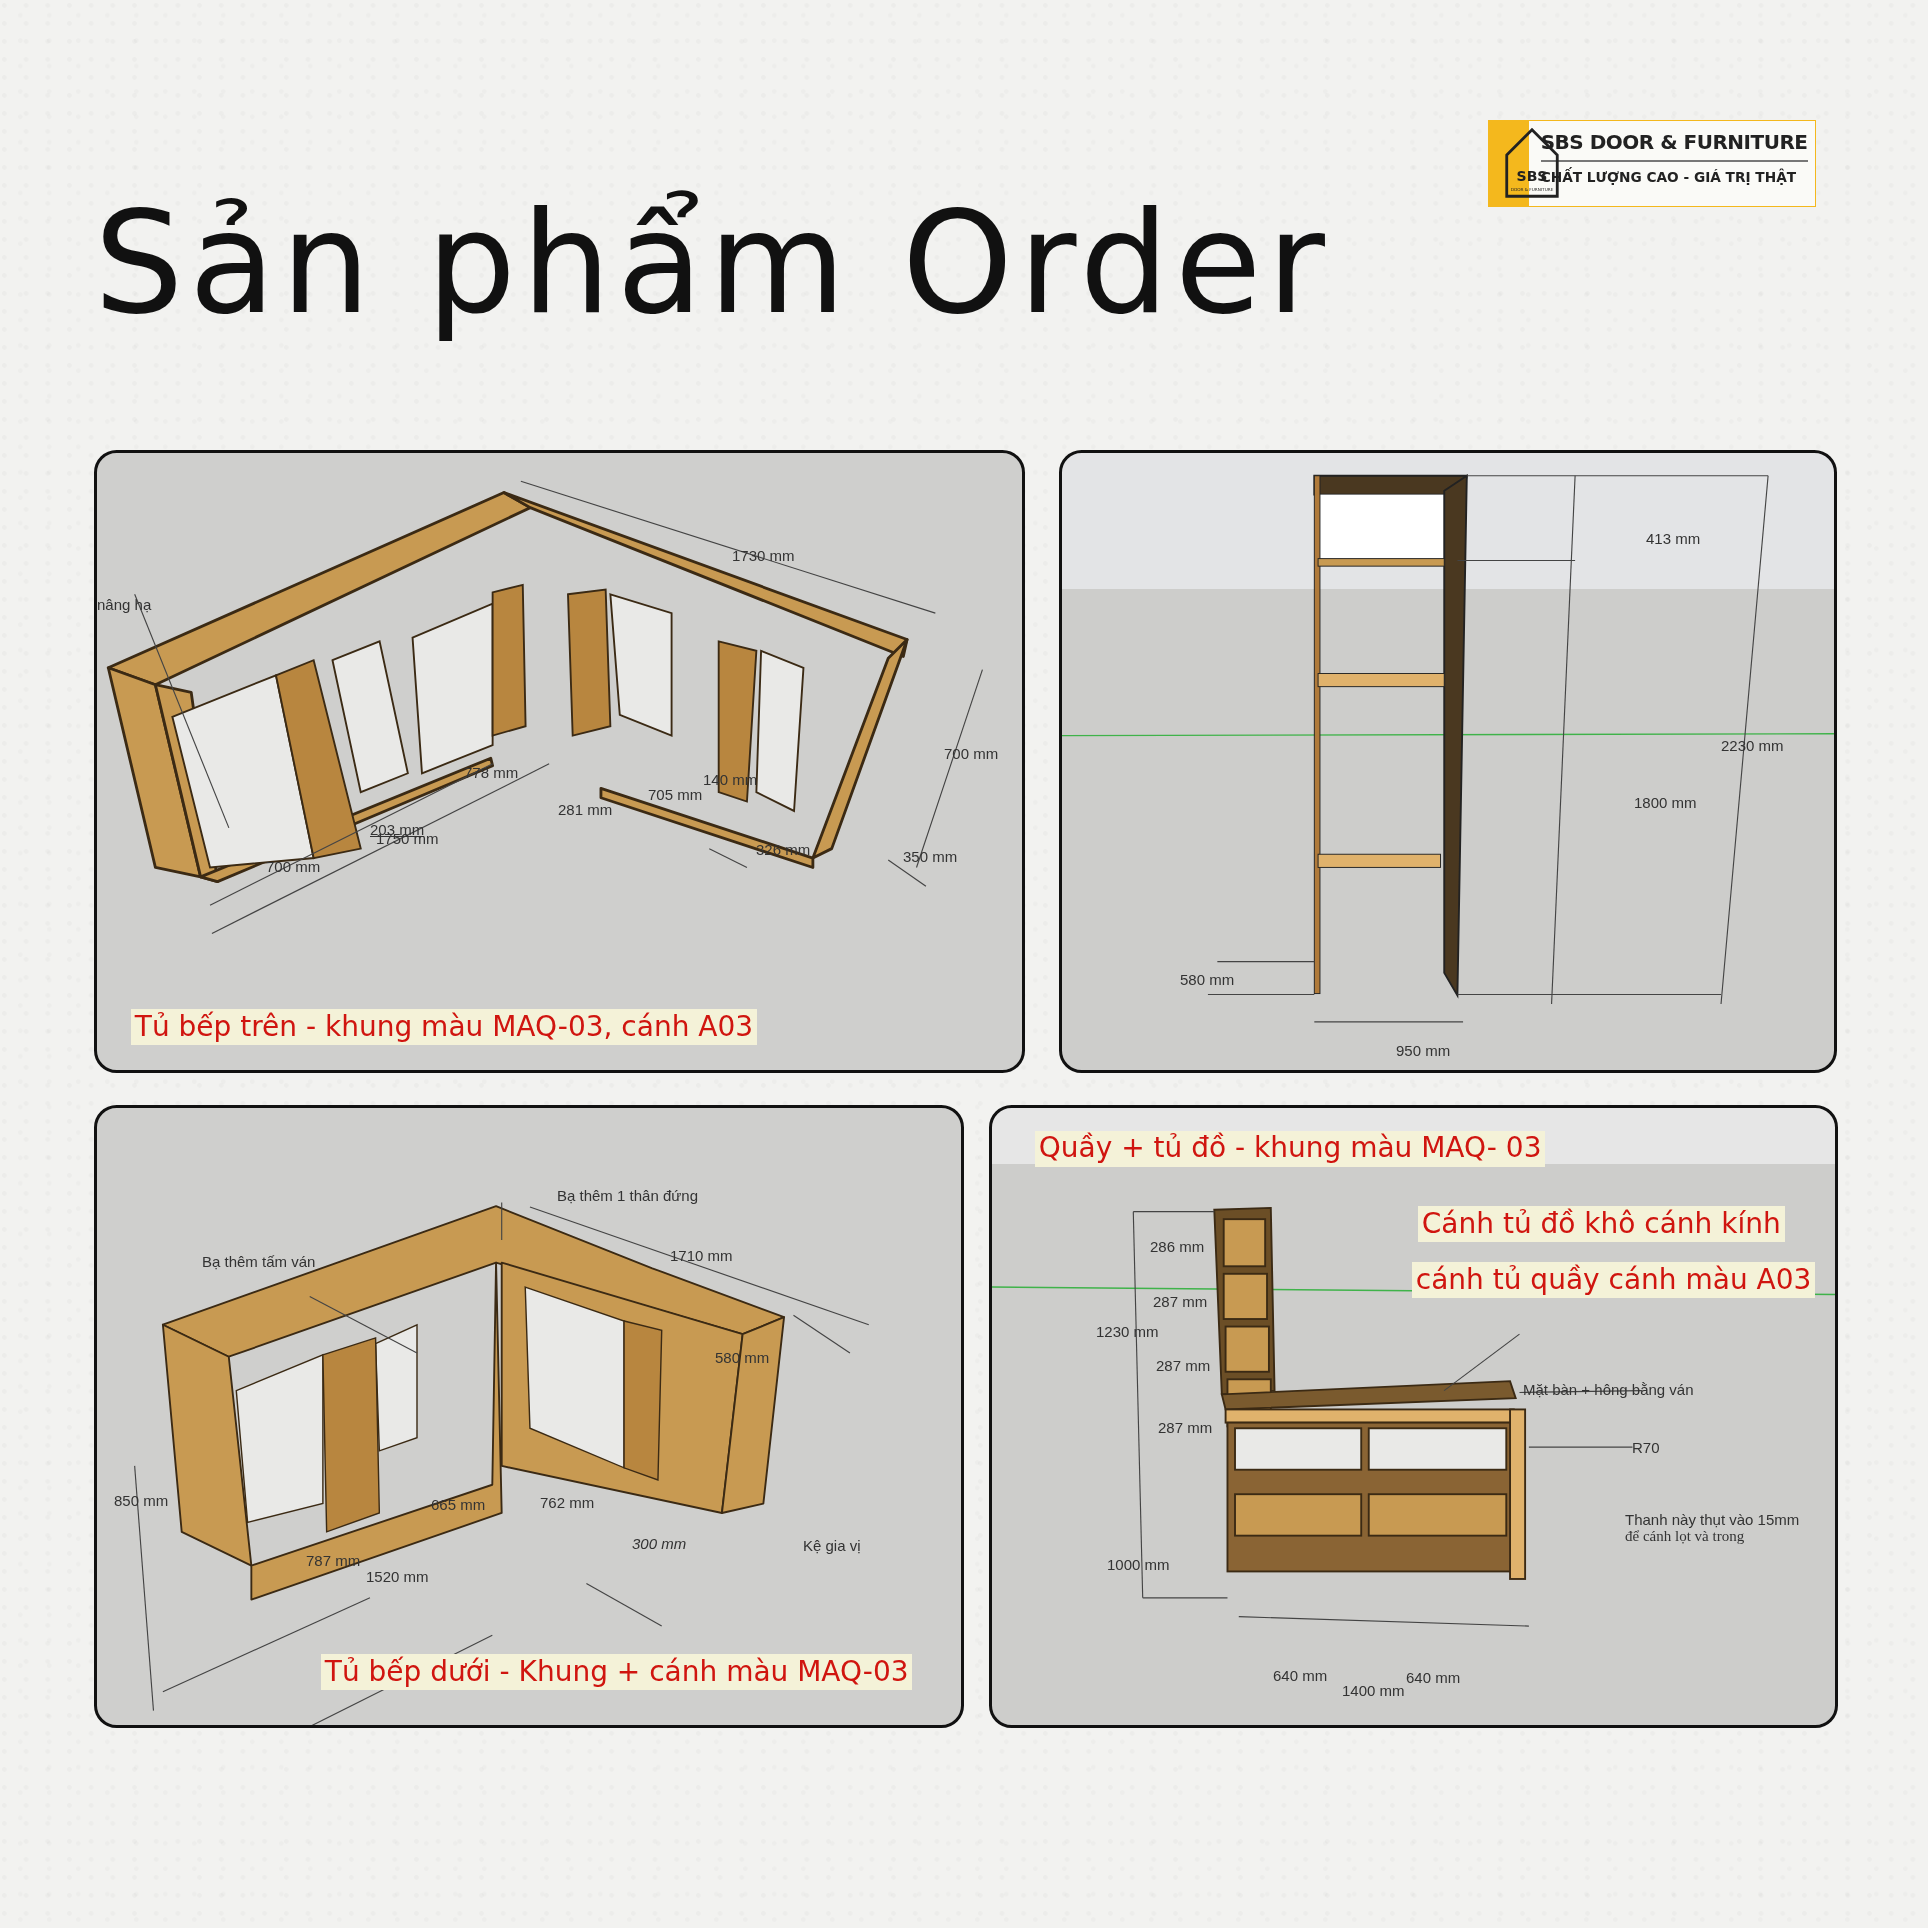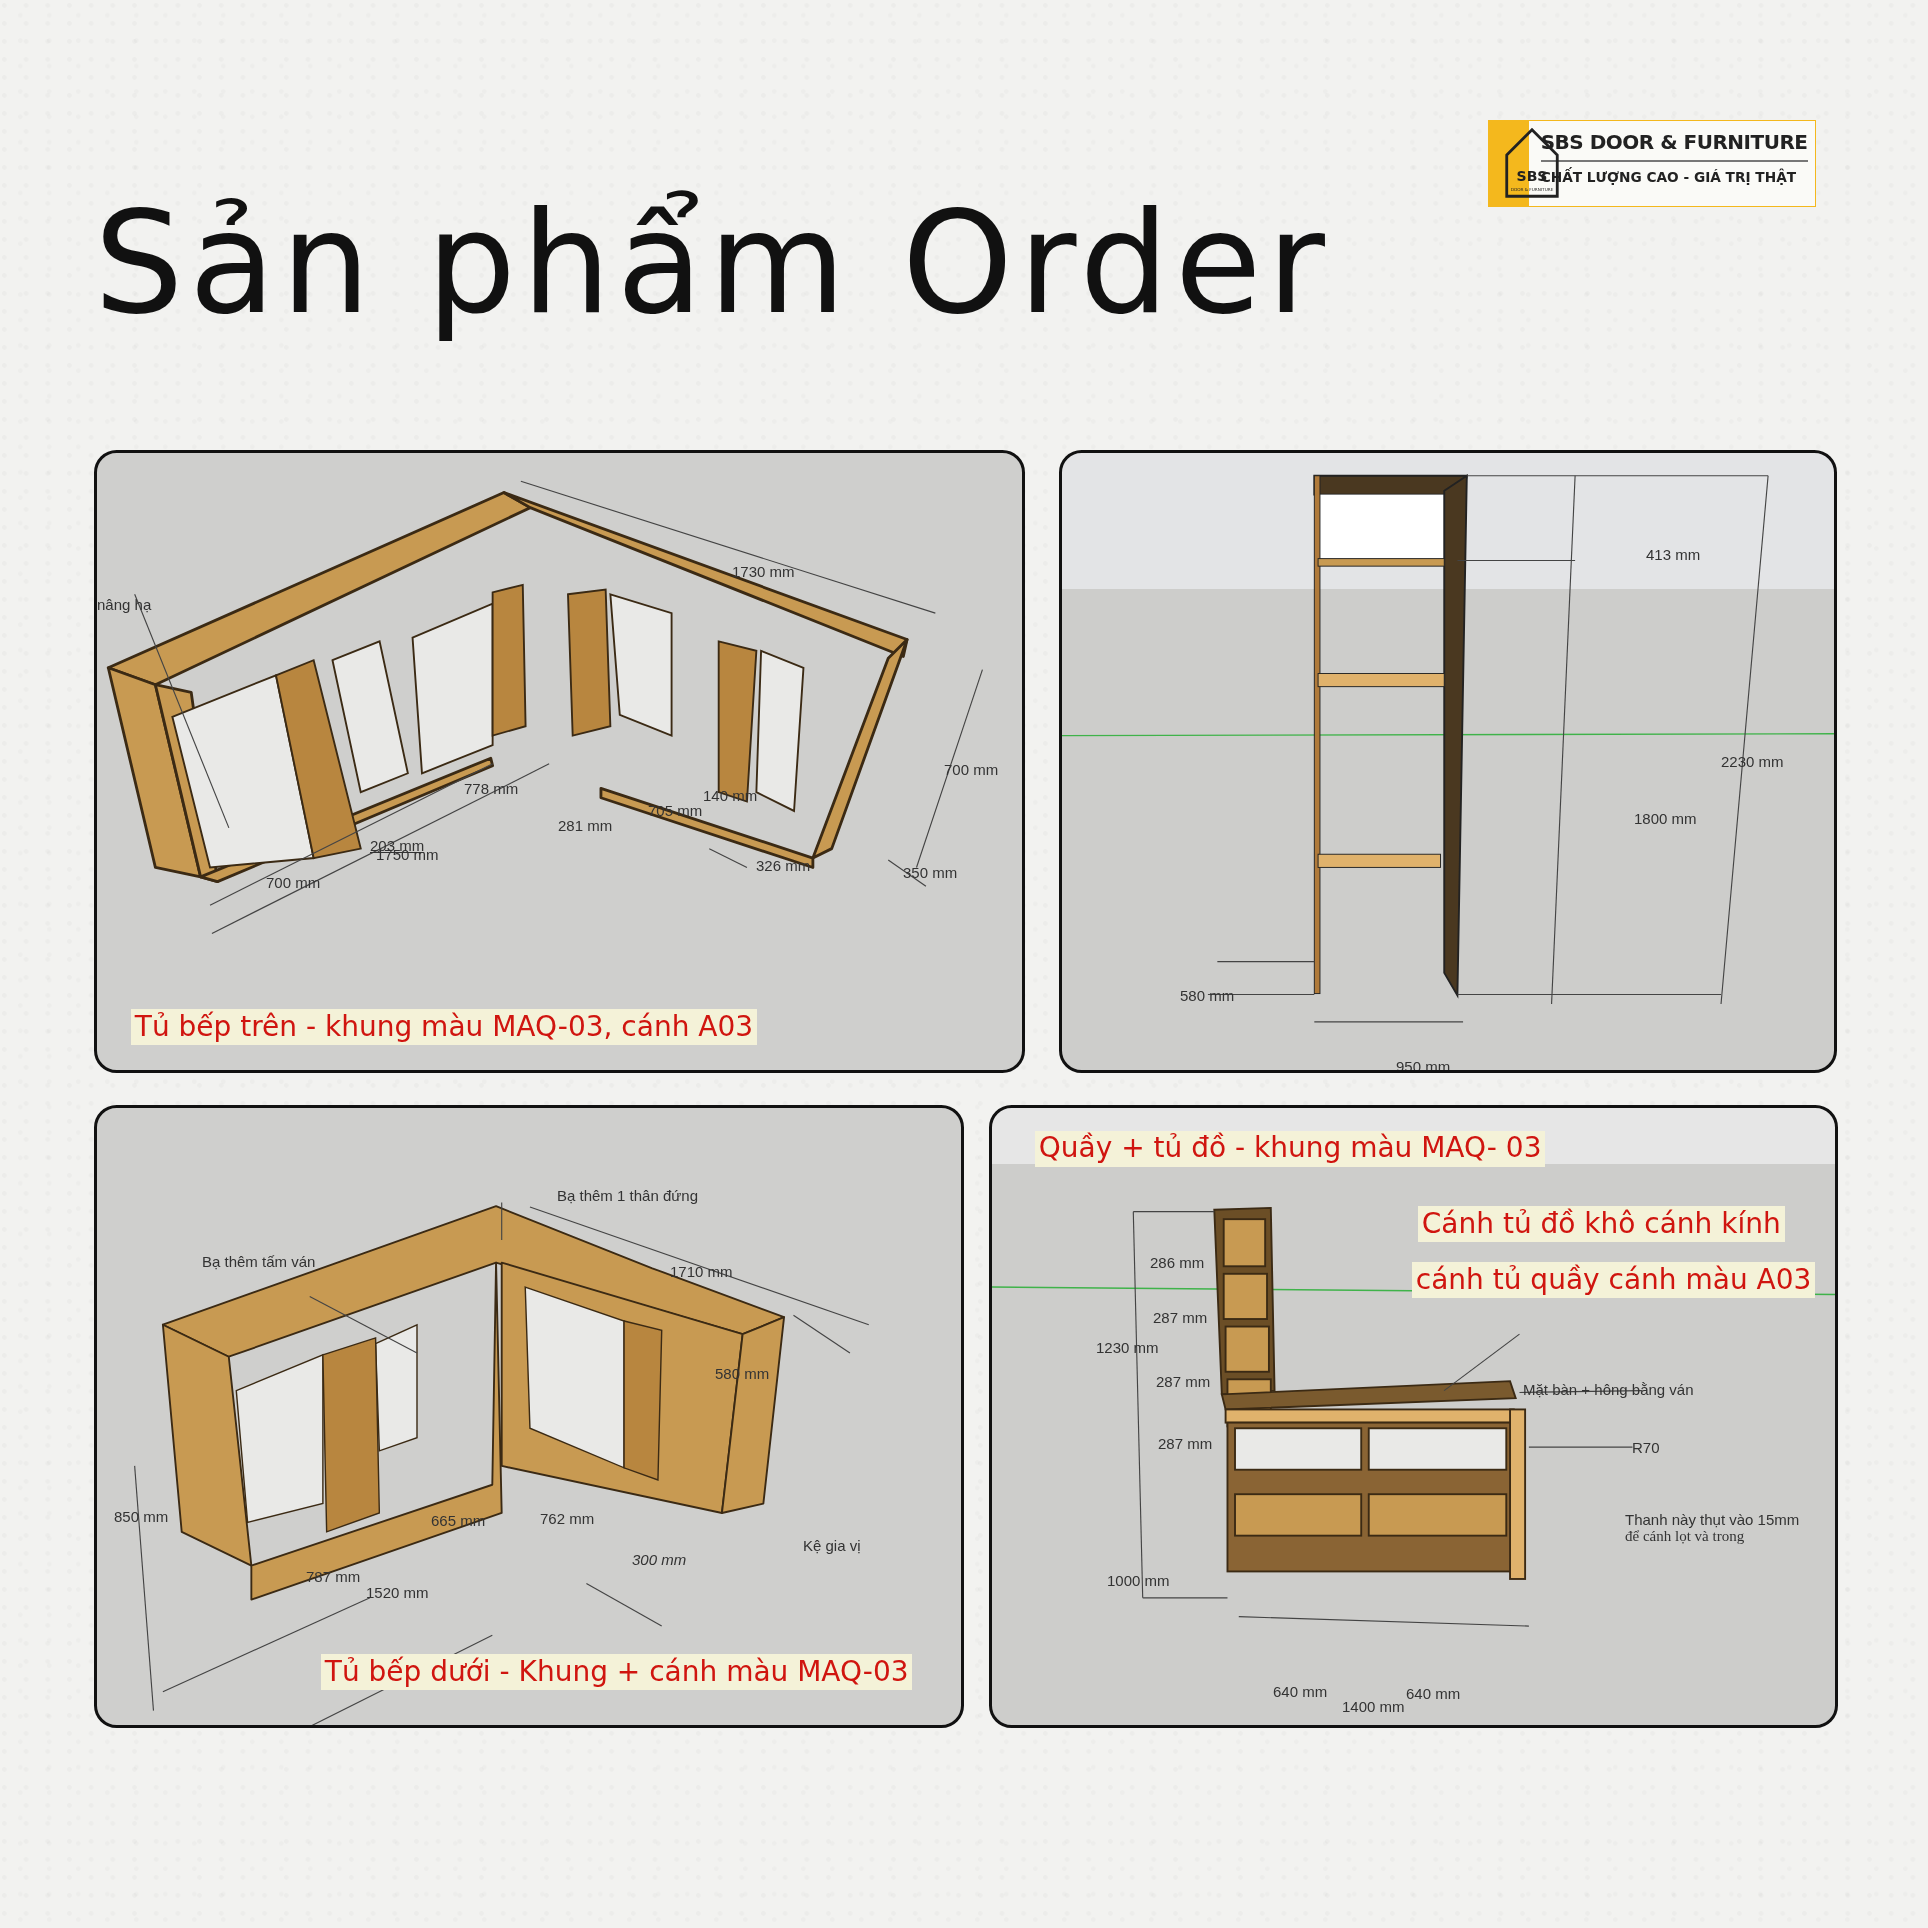--- a/index.html
+++ b/index.html
@@ -32,21 +32,21 @@
 
   .panel {
     position:absolute; background:#cfcfcd; border:3.8px solid #111; border-radius:22.6px; overflow:hidden;
   }
   .p1 { left:94px; top:450px; width:925px; height:617px; }
   .p2 { left:1059px; top:450px; width:772px; height:617px; background:linear-gradient(#e3e4e6 0 22%, #cdcdcb 22%); }
   .p3 { left:94px; top:1105px; width:864px; height:617px; }
   .p4 { left:989px; top:1105px; width:843px; height:617px; background:linear-gradient(#e6e6e6 0 9%, #cdcdcb 9%);text-align:right; }
   .panel svg { position:absolute; left:0; top:0; }
   .dim {
-    position:absolute; font-family:"Liberation Sans", sans-serif; font-size:15px; color:#333; white-space:nowrap;margin-top:16px;
+    position:absolute; font-family:"Liberation Sans", sans-serif; font-size:15px; color:#333; white-space:nowrap;
   }
   .note { position:absolute; font-size:15px; color:#333; white-space:nowrap; }
   .caption {
     position:absolute; background:#f4f2d8; color:#d0150f;
     font-family:"DejaVu Sans", sans-serif; font-size:28px; padding:1.9px 3.8px; white-space:nowrap; line-height:1.15;
   }
 </style>
 </head>
 <body>
 

